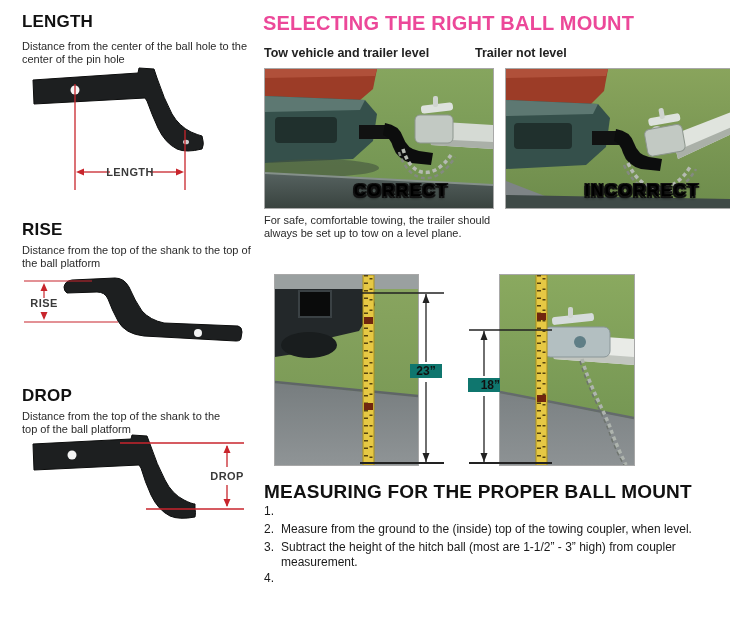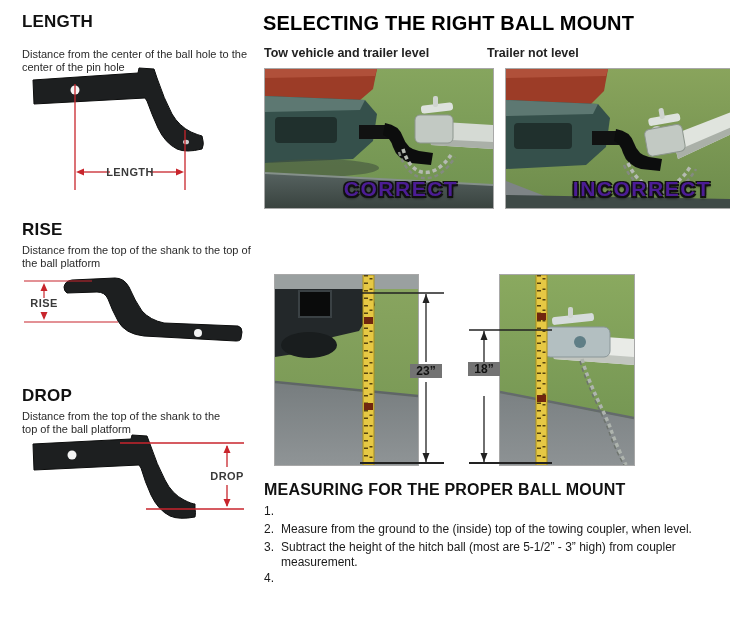--- a/index.html
+++ b/index.html
@@ -1,43 +1,43 @@
 <!DOCTYPE html>
 <html><head>
 <meta charset="utf-8">
 <style>
   html,body{margin:0;padding:0;background:#fff;}
   .page{position:relative;width:730px;height:616px;background:#ffffff;
         font-family:"Liberation Sans",sans-serif;color:#1a1a1a;overflow:hidden;}
   .abs{position:absolute;}
   .sec-title{font-size:17px;font-weight:bold;letter-spacing:.2px;color:#111;}
   .sec-desc{font-size:11px;line-height:1.18;color:#2a2a2a;}
-  .main-title{font-size:20px;font-weight:bold;letter-spacing:.2px;color:#000000;}
+  .main-title{font-size:20px;font-weight:bold;letter-spacing:.2px;color:#ec4899;}
   .sub-label{font-size:12.5px;font-weight:bold;color:#222;}
   .caption{font-size:11px;line-height:1.2;color:#2a2a2a;}
   .photo{border:1px solid #a8a8a8;overflow:hidden;background:#7d9e58;}
   .overlay-label{position:absolute;left:0;right:0;bottom:7px;text-align:center;
-        font-size:21px;font-weight:bold;color:#4c1d95;letter-spacing:1.5px;
+        font-size:17px;font-weight:bold;color:#000000;letter-spacing:1.5px;
         text-shadow:-1.5px -1.5px 0 #111,1.5px -1.5px 0 #111,-1.5px 1.5px 0 #111,
                     1.5px 1.5px 0 #111,0 2px 3px rgba(0,0,0,.85);padding-left:44px;}
   .diagram-label{font-size:11px;font-weight:bold;color:#3a3a3a;letter-spacing:.4px;text-align:center;}
-  .meas-label{font-size:12px;font-weight:bold;color:#111;text-align:center;background:#737373;}
-  .m-title{font-size:16px;font-weight:bold;letter-spacing:.2px;color:#111;}
+  .meas-label{font-size:12px;font-weight:bold;color:#111;text-align:center;background:#0f766e;}
+  .m-title{font-size:19px;font-weight:bold;letter-spacing:.2px;color:#111;}
   .step{display:flex;font-size:12px;line-height:1.28;color:#1a1a1a;}
   .step .n{width:17px;flex:none;}
   .conclusion{font-size:13px;line-height:1.3;color:#1a1a1a;}
   svg{display:block;}
 </style>
 </head>
 <body>
 
 <div class="page">
 
   <div class="abs sec-title" style="left:22px;top:12px;">LENGTH</div>
-  <div class="abs sec-desc" style="left:22px;top:48px;width:234px;">Distance from the center of the ball hole to the center of the pin hole</div>
+  <div class="abs sec-desc" style="left:22px;top:40px;width:234px;">Distance from the center of the ball hole to the center of the pin hole</div>
 
   <div class="abs" style="left:28px;top:66px;width:200px;height:130px;">
     <svg width="200" height="130" viewBox="0 0 200 130">
       <path d="M 5 14 L 110 7 L 111 2 L 126 3 L 129 12 Q 136 33 144 48 Q 151 60 163 66 Q 170 69 174 70 L 175 75 Q 176 78 174 83 Q 158 87 149 83 Q 137 77 130 62 Q 124 49 119 35 L 117 32 L 6 38 Z" fill="#1d1f20" stroke="#0c0d0d" stroke-width="1"></path>
       <circle cx="47" cy="24" r="4.5" fill="#f4f4f4"></circle>
       <ellipse cx="158" cy="76" rx="3" ry="2.3" fill="#cfcfcf"></ellipse>
       <g stroke="#c8252c" stroke-width="1.3">
         <line x1="47" y1="18" x2="47" y2="124"></line>
         <line x1="157" y1="64" x2="157" y2="124"></line>
         <line x1="51" y1="106" x2="82" y2="106"></line>
@@ -89,21 +89,21 @@
         <polygon points="203,11 199.5,19 206.5,19"></polygon>
         <polygon points="203,73 199.5,65 206.5,65"></polygon>
       </g>
     </svg>
     <div class="abs diagram-label" style="left:178px;top:36px;width:50px;">DROP</div>
   </div>
 
   <div class="abs main-title" style="left:263px;top:12px;">SELECTING THE RIGHT BALL MOUNT</div>
 
   <div class="abs sub-label" style="left:264px;top:46px;">Tow vehicle and trailer level</div>
-  <div class="abs sub-label" style="left:487px;top:46px;">Trailer not level</div>
+  <div class="abs sub-label" style="left:475px;top:46px;">Trailer not level</div>
 
   <div class="abs photo" style="left:264px;top:68px;width:228px;height:139px;">
     <svg width="228" height="139" viewBox="0 0 228 139">
       <defs>
         <linearGradient id="c1grass" x1="0" y1="0" x2="0" y2="1">
           <stop offset="0" stop-color="#86a55e"></stop>
             <stop offset="1" stop-color="#6f9150"></stop>
         </linearGradient>
         <linearGradient id="c1road" x1="0" y1="0" x2="0" y2="1">
           <stop offset="0" stop-color="#566260"></stop>
@@ -158,20 +158,21 @@
         <rect x="158" y="39" width="5" height="11" rx="2" fill="#cfd4cf"></rect>
       </g>
       <path d="M122,94 C136,126 166,128 184,98" fill="none" stroke="#b5bab2" stroke-width="3.5" stroke-dasharray="4 3"></path>
       <path d="M118,96 C134,132 172,132 190,100" fill="none" stroke="#848a80" stroke-width="2.5" stroke-dasharray="4 3"></path>
       <polygon points="0,112 70,139 0,139" fill="#7e8486"></polygon>
       <polygon points="0,126 228,130 228,139 0,139" fill="#3f4a47"></polygon>
     </svg>
     <div class="overlay-label">INCORRECT</div>
   </div>
 
+  <div class="abs caption" style="left:264px;top:214px;width:232px;">For safe, comfortable towing, the trailer should always be set up to tow on a level plane.</div>
 
   <div class="abs" style="left:264px;top:266px;width:466px;height:210px;">
 
     <div class="abs photo" style="left:10px;top:8px;width:143px;height:190px;">
       <svg width="143" height="190" viewBox="0 0 143 190">
         <defs>
           <linearGradient id="magrass" x1="0" y1="0" x2="0" y2="1">
             <stop offset="0" stop-color="#8aa660"></stop>
               <stop offset="1" stop-color="#739452"></stop>
           </linearGradient>
@@ -243,34 +244,34 @@
         <line x1="220" y1="130" x2="220" y2="196"></line>
         <line x1="205" y1="197" x2="288" y2="197" stroke-width="2"></line>
       </g>
       <g fill="#222222">
         <polygon points="220,65 216.5,74 223.5,74"></polygon>
         <polygon points="220,196 216.5,187 223.5,187"></polygon>
       </g>
     </svg>
 
     <div class="abs meas-label" style="left:146px;top:98px;width:32px;">23”</div>
-    <div class="abs meas-label" style="left:204px;top:96px;width:32px;">18”</div>
+    <div class="abs meas-label" style="left:204px;top:112px;width:32px;text-align:right;">18”</div>
   </div>
 
   <div class="abs m-title" style="left:264px;top:481px;">MEASURING FOR THE PROPER BALL MOUNT</div>
 
   <div class="abs step" style="left:264px;top:504px;width:450px;">
     <span class="n">1.</span>
   </div>
   <div class="abs step" style="left:264px;top:522px;width:450px;">
     <span class="n">2.</span>
     <span>Measure from the ground to the (inside) top of the towing coupler, when level.</span>
   </div>
   <div class="abs step" style="left:264px;top:540px;width:440px;">
     <span class="n">3.</span>
-    <span>Subtract the height of the hitch ball (most are 5-1/2” - 3” high) from coupler measurement.</span>
+    <span>Subtract the height of the hitch ball (most are 1-1/2” - 3” high) from coupler measurement.</span>
   </div>
   <div class="abs step" style="left:264px;top:571px;width:450px;">
     <span class="n">4.</span>
   </div>
 
 
 </div>
 
 </body></html>

